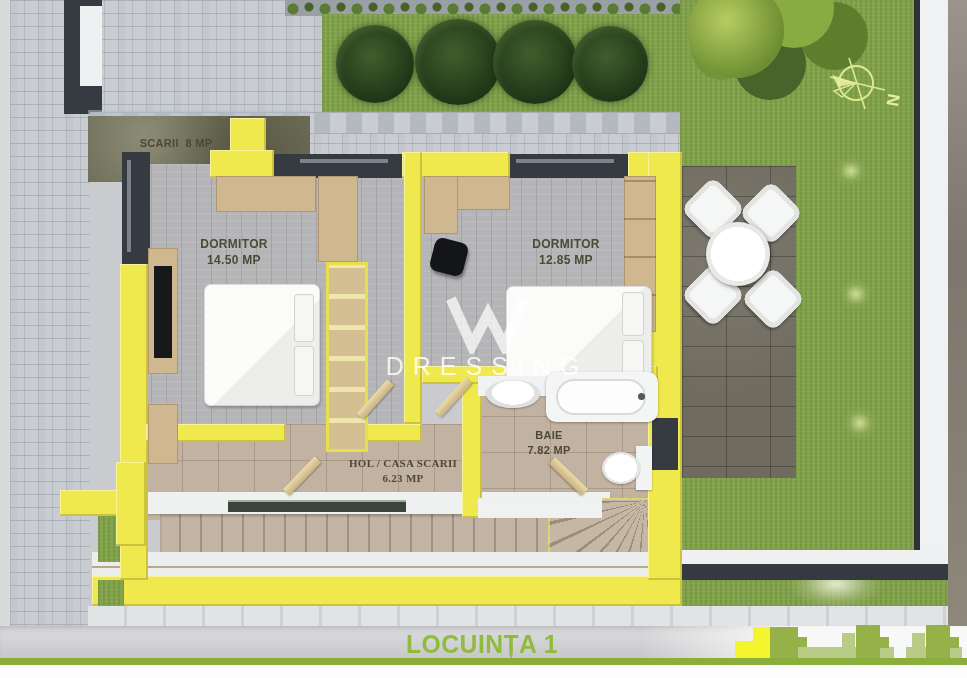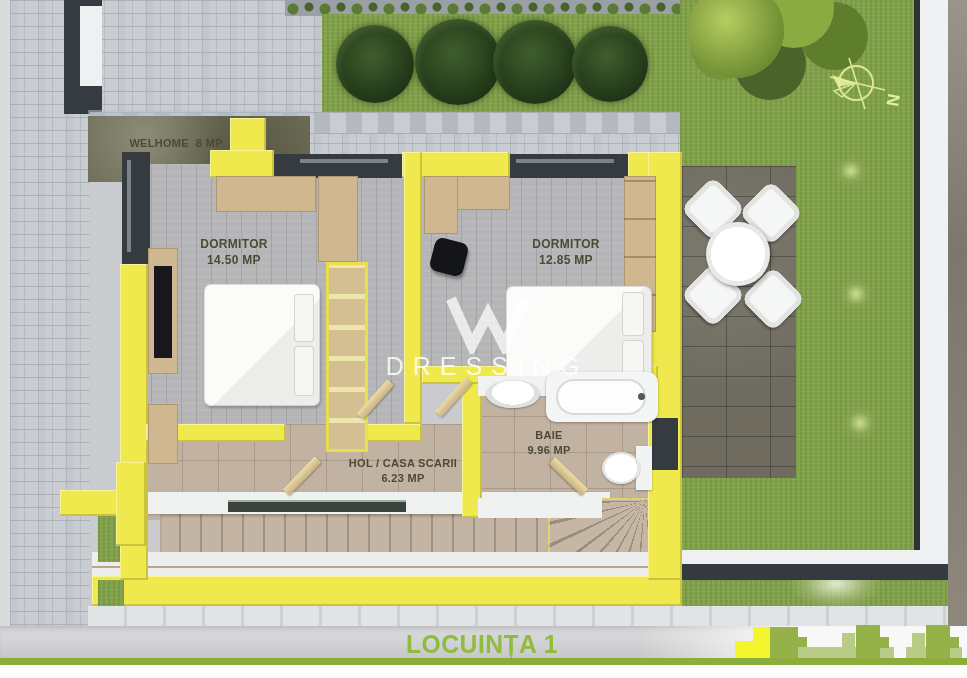--- a/index.html
+++ b/index.html
@@ -201,36 +201,36 @@
   <div class="a" style="left:636px;top:446px;width:16px;height:44px;background:#f2f3f3;box-shadow:0 1px 2px rgba(0,0,0,.3);"></div>
   <div class="a" style="left:602px;top:452px;width:38px;height:32px;background:radial-gradient(ellipse,#ffffff 0 60%,#e4e6e5 61% 100%);border-radius:50%;box-shadow:0 1px 2px rgba(0,0,0,.3);"></div>
   <div class="a" style="left:478px;top:498px;width:124px;height:20px;background:#f0f1f1;"></div>
 
   <div class="a door" style="left:360px;top:412px;transform:rotate(-48deg);"></div>
   <div class="a door" style="left:438px;top:410px;transform:rotate(-48deg);"></div>
   <div class="a door" style="left:286px;top:488px;transform:rotate(-46deg);"></div>
   <div class="a door" style="left:552px;top:456px;transform:rotate(44deg);"></div>
 
   <div class="a rlabel" style="left:116px;top:136px;width:120px;">
-    <span>WELHOME</span>&nbsp;
+    <span>SCARII</span>&nbsp;
     <span>8 MP</span>
   </div>
   <div class="a rlabel" style="left:166px;top:236px;width:136px;font-size:12px;">
     <div>DORMITOR</div>
     <div>14.50 MP</div>
   </div>
   <div class="a rlabel" style="left:498px;top:236px;width:136px;font-size:12px;">
     <div>DORMITOR</div>
     <div>12.85 MP</div>
   </div>
   <div class="a rlabel" style="left:498px;top:428px;width:102px;text-align:center;">
     <div>BAIE</div>
-    <div>9.96 MP</div>
-  </div>
-  <div class="a rlabel" style="left:312px;top:456px;width:182px;">
+    <div>7.82 MP</div>
+  </div>
+  <div class="a rlabel" style="left:312px;top:456px;width:182px;font-family:Liberation Serif, serif;">
     <div>HOL / CASA SCARII</div>
     <div>6.23 MP</div>
   </div>
 
   <svg class="a" style="left:446px;top:292px;" width="84" height="62" viewBox="0 0 104 66">
     <polyline points="6,3 32,61 52,22 72,61 98,3" fill="none" stroke="rgba(255,255,255,.72)" stroke-width="13"></polyline>
   </svg>
   <div class="a wm-text" style="left:372px;top:352px;width:230px;">DRESSING</div>
 
   <div class="a fbar" style="left:0;top:626px;width:967px;height:34px;"></div>

